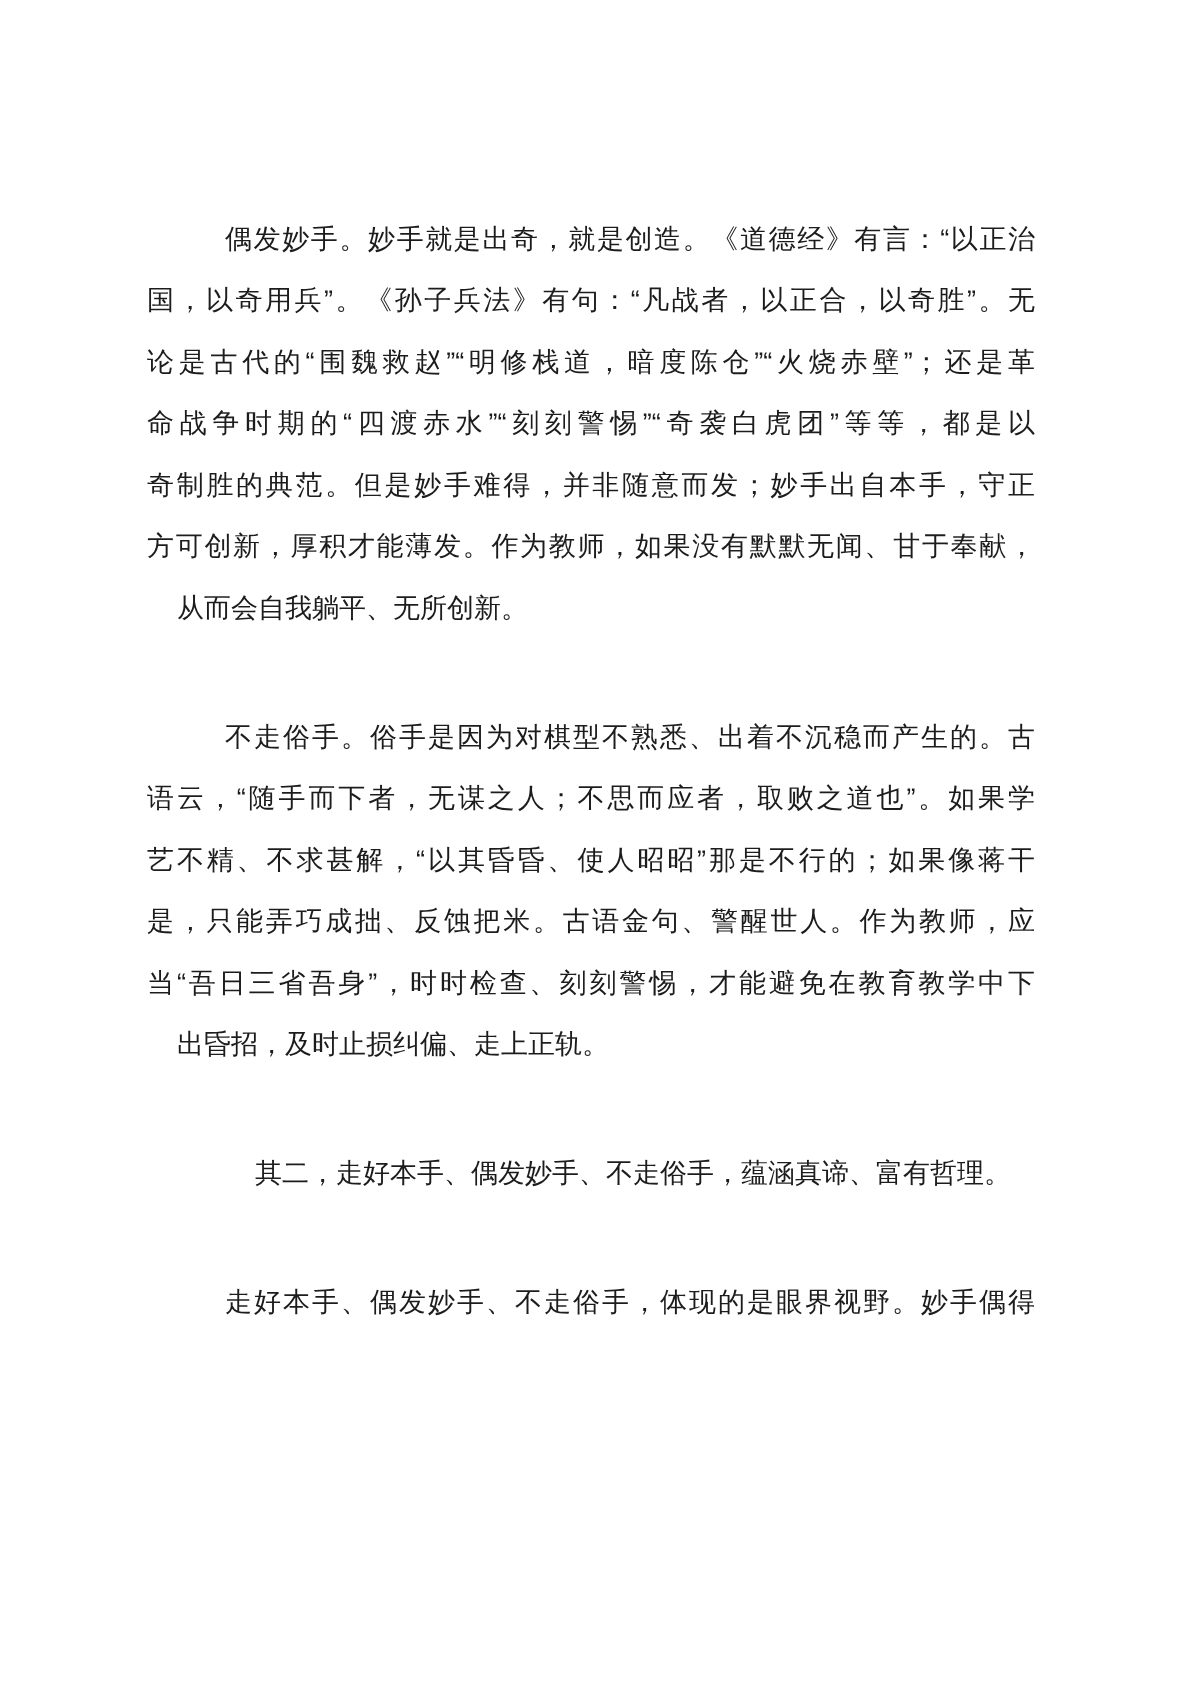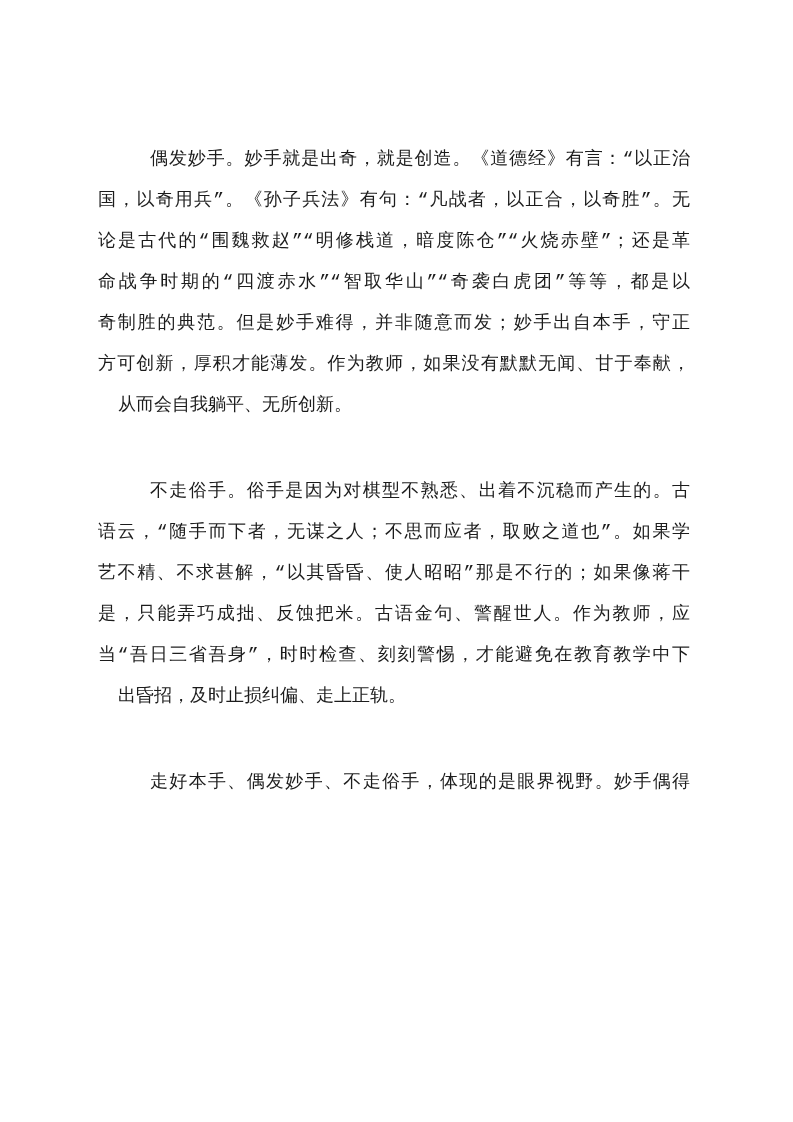--- a/index.html
+++ b/index.html
@@ -6,21 +6,21 @@
     margin: 0;
     padding: 0;
     background: #ffffff;
   }
   .page {
     position: relative;
     width: 793px;
     height: 1102px;
     background: #ffffff;
     overflow: hidden;
-    font-family: Liberation Mono, monospace;
+    font-family: Liberation Sans, sans-serif;
     color: #1c1c1c;
   }
   .doc {
     position: absolute;
     left: 98px;
     top: 139px;
     width: 592px;
   }
   .para {
     margin: 0;
@@ -51,34 +51,37 @@
 </head>
 <body>
 
 <div class="page">
   <article class="doc">
 
     <p class="para">
       <span class="line first">偶发妙手。妙手就是出奇，就是创造。《道德经》有言：“以正治</span>
       <span class="line">国，以奇用兵”。《孙子兵法》有句：“凡战者，以正合，以奇胜”。无</span>
       <span class="line">论是古代的“围魏救赵”“明修栈道，暗度陈仓”“火烧赤壁”；还是革</span>
-      <span class="line">命战争时期的“四渡赤水”“智取华山”“奇袭白虎团”等等，都是以</span>
+      <span class="line">命战争时期的“四渡赤水”“刻刻警惕”“奇袭白虎团”等等，都是以</span>
       <span class="line">奇制胜的典范。但是妙手难得，并非随意而发；妙手出自本手，守正</span>
       <span class="line">方可创新，厚积才能薄发。作为教师，如果没有默默无闻、甘于奉献，</span>
       <span class="line last">从而会自我躺平、无所创新。</span>
     </p>
 
     <p class="para">
       <span class="line first">不走俗手。俗手是因为对棋型不熟悉、出着不沉稳而产生的。古</span>
       <span class="line">语云，“随手而下者，无谋之人；不思而应者，取败之道也”。如果学</span>
       <span class="line">艺不精、不求甚解，“以其昏昏、使人昭昭”那是不行的；如果像蒋干</span>
       <span class="line">是，只能弄巧成拙、反蚀把米。古语金句、警醒世人。作为教师，应</span>
       <span class="line">当“吾日三省吾身”，时时检查、刻刻警惕，才能避免在教育教学中下</span>
       <span class="line last">出昏招，及时止损纠偏、走上正轨。</span>
     </p>
 
+    <p class="para">
+      <span class="line first last">其二，走好本手、偶发妙手、不走俗手，蕴涵真谛、富有哲理。</span>
+    </p>
 
     <p class="para">
       <span class="line first">走好本手、偶发妙手、不走俗手，体现的是眼界视野。妙手偶得</span>
     </p>
 
   </article>
 </div>
 
 </body></html>

